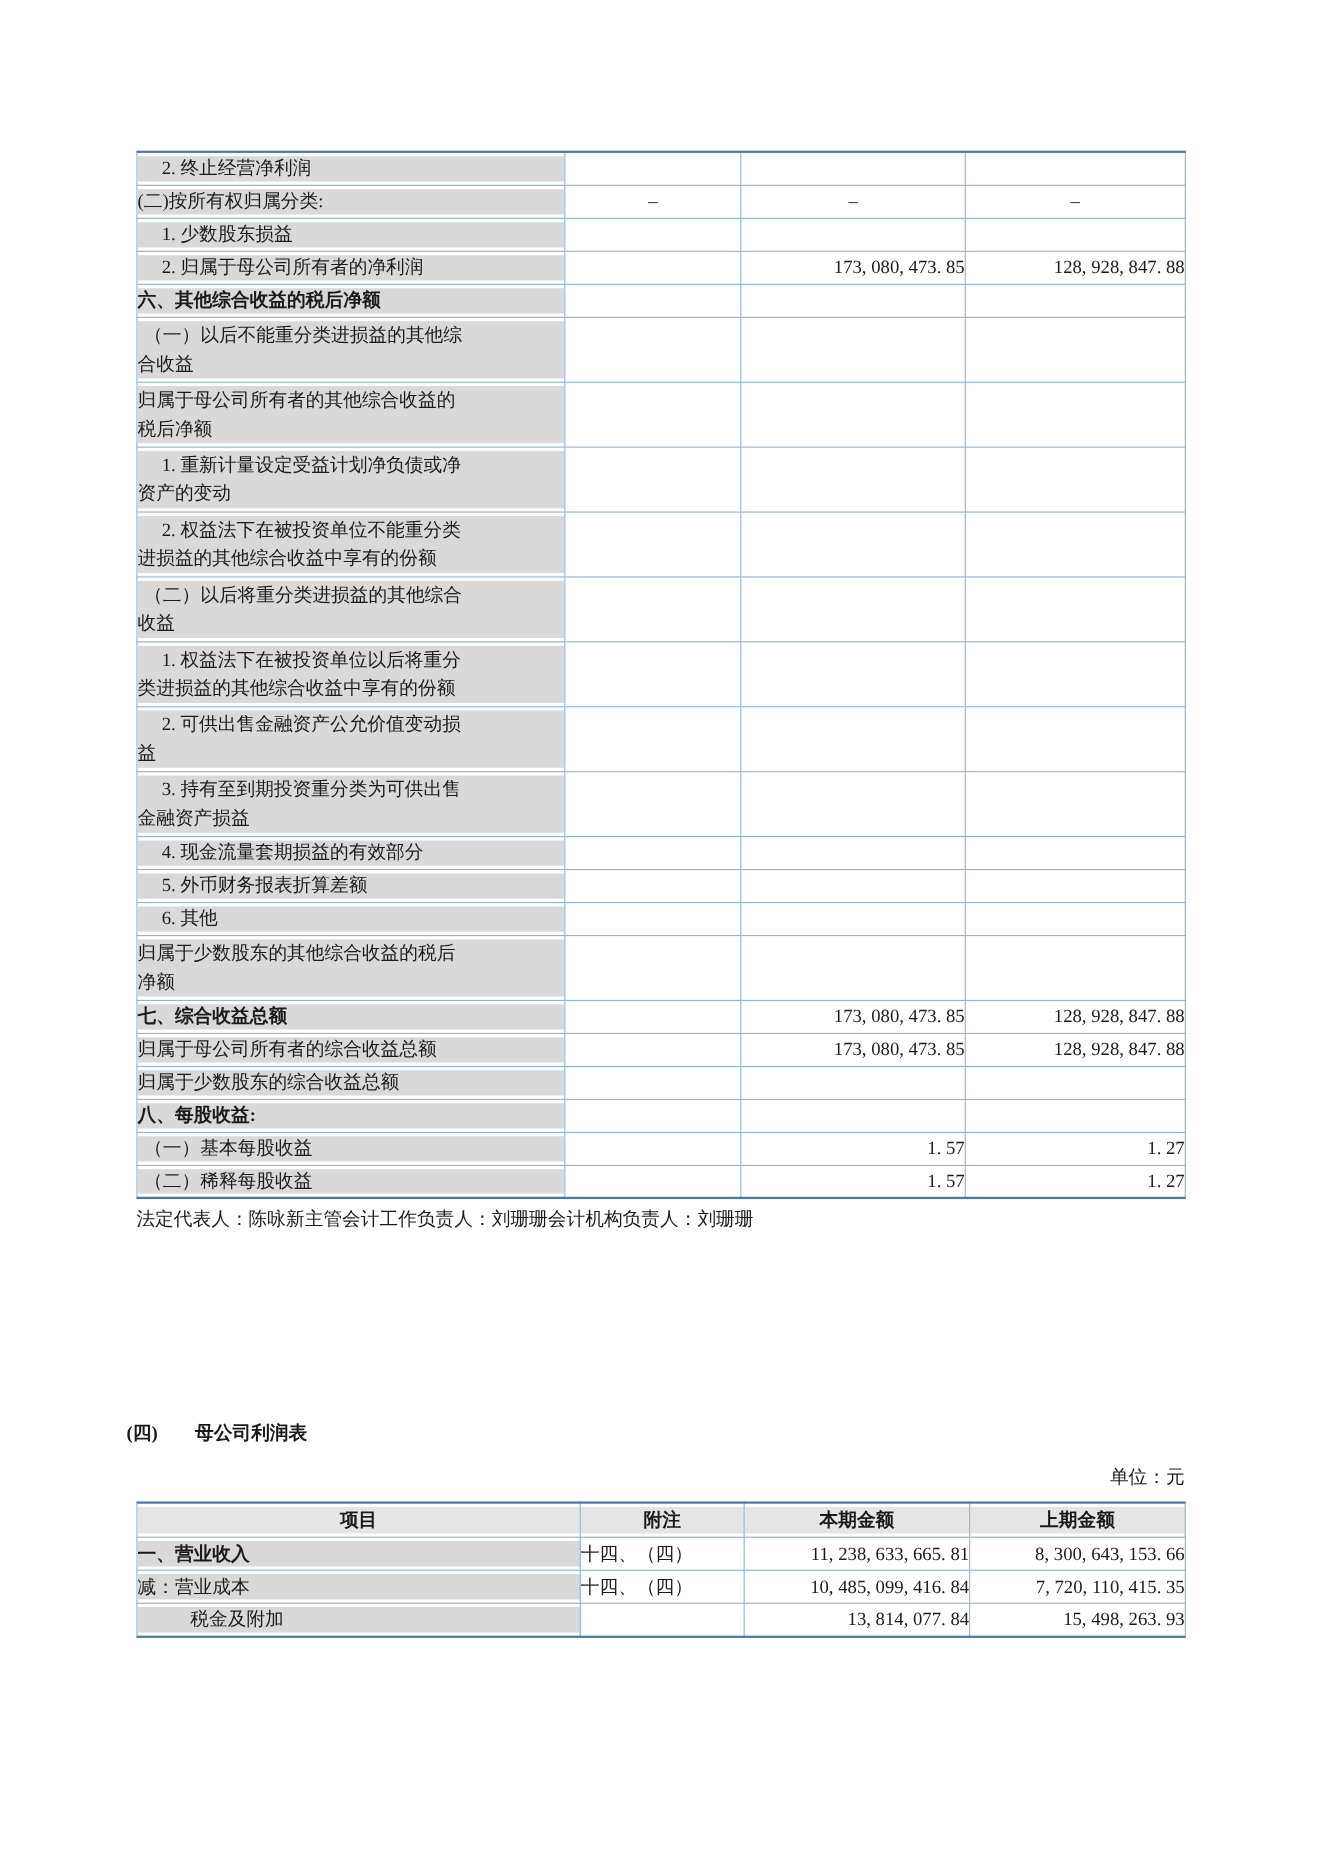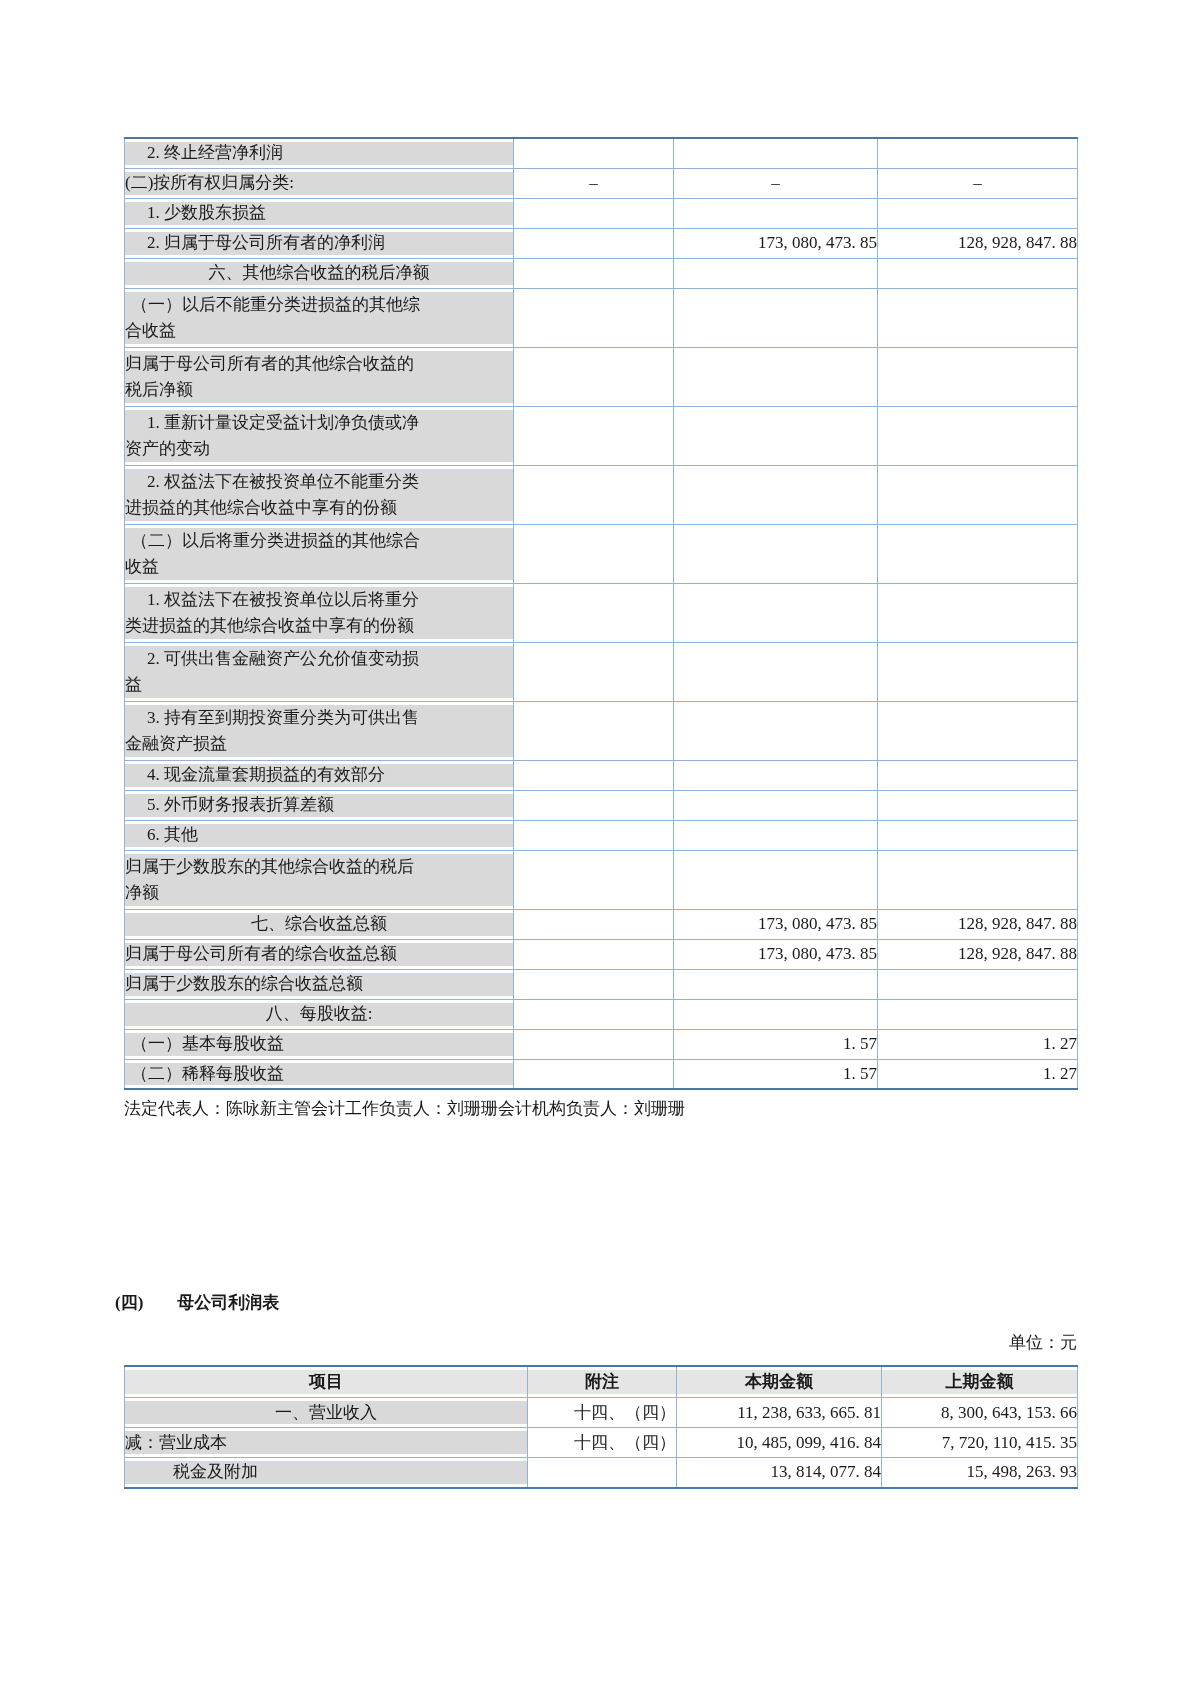--- a/index.html
+++ b/index.html
@@ -11,35 +11,35 @@
     border-left:1px solid #8eb4d6;border-right:1px solid #8eb4d6;}
   table.fin{border-top:2px solid #4779a8;border-bottom:2px solid #4779a8;}
   table.fin td,table.fin th{border:1px solid #8eb4d6;padding:0;vertical-align:middle;overflow:hidden;}
   tr.r1{height:30px;}
   tr.r2{height:59px;}
   td.c-label{
     background:#d9d9d9;
     box-shadow:inset 0 3px 0 #ffffff,inset 0 -3px 0 #ffffff;
     padding:2px 6px;white-space:pre-line;line-height:26px;
   }
-  tr.bold td.c-label, tr.bold td.c-item{font-weight:normal;text-align:center;}
+  tr.bold td.c-label, tr.bold td.c-item{font-weight:bold;}
   td.c-val{background:#ffffff;text-align:right;padding:2px 9px 2px 2px;line-height:26px;}
   td.c-dash{text-align:center;padding:2px;}
   .ind-num{text-indent:22px;}
   .ind-paren{text-indent:6px;}
   
   table.fin th{
     background:#e5e5e5;font-weight:bold;text-align:center;
     box-shadow:inset 0 3px 0 #ffffff,inset 0 -3px 0 #ffffff;line-height:24px;height:30px;
   }
   td.c-item{
     background:#d9d9d9;box-shadow:inset 0 3px 0 #ffffff,inset 0 -3px 0 #ffffff;
     padding:2px 6px 2px 12px;line-height:26px;
   }
-  td.c-note{background:#ffffff;text-align:right;padding:2px;line-height:26px;}
+  td.c-note{background:#ffffff;text-align:left;padding:2px;line-height:26px;}
   .ind-sub{text-indent:48px;}
   .signatures{position:absolute;left:124px;top:1098px;width:953px;display:flex;line-height:22px;}
   .section-heading{position:absolute;left:115px;top:1292px;font-weight:bold;line-height:22px;}
   .section-heading .sec-title{margin-left:34px;}
   .unit-line{position:absolute;left:124px;top:1332px;width:953px;text-align:right;line-height:22px;}
 </style>
 </head>
 <body>
 
 <div class="page">

